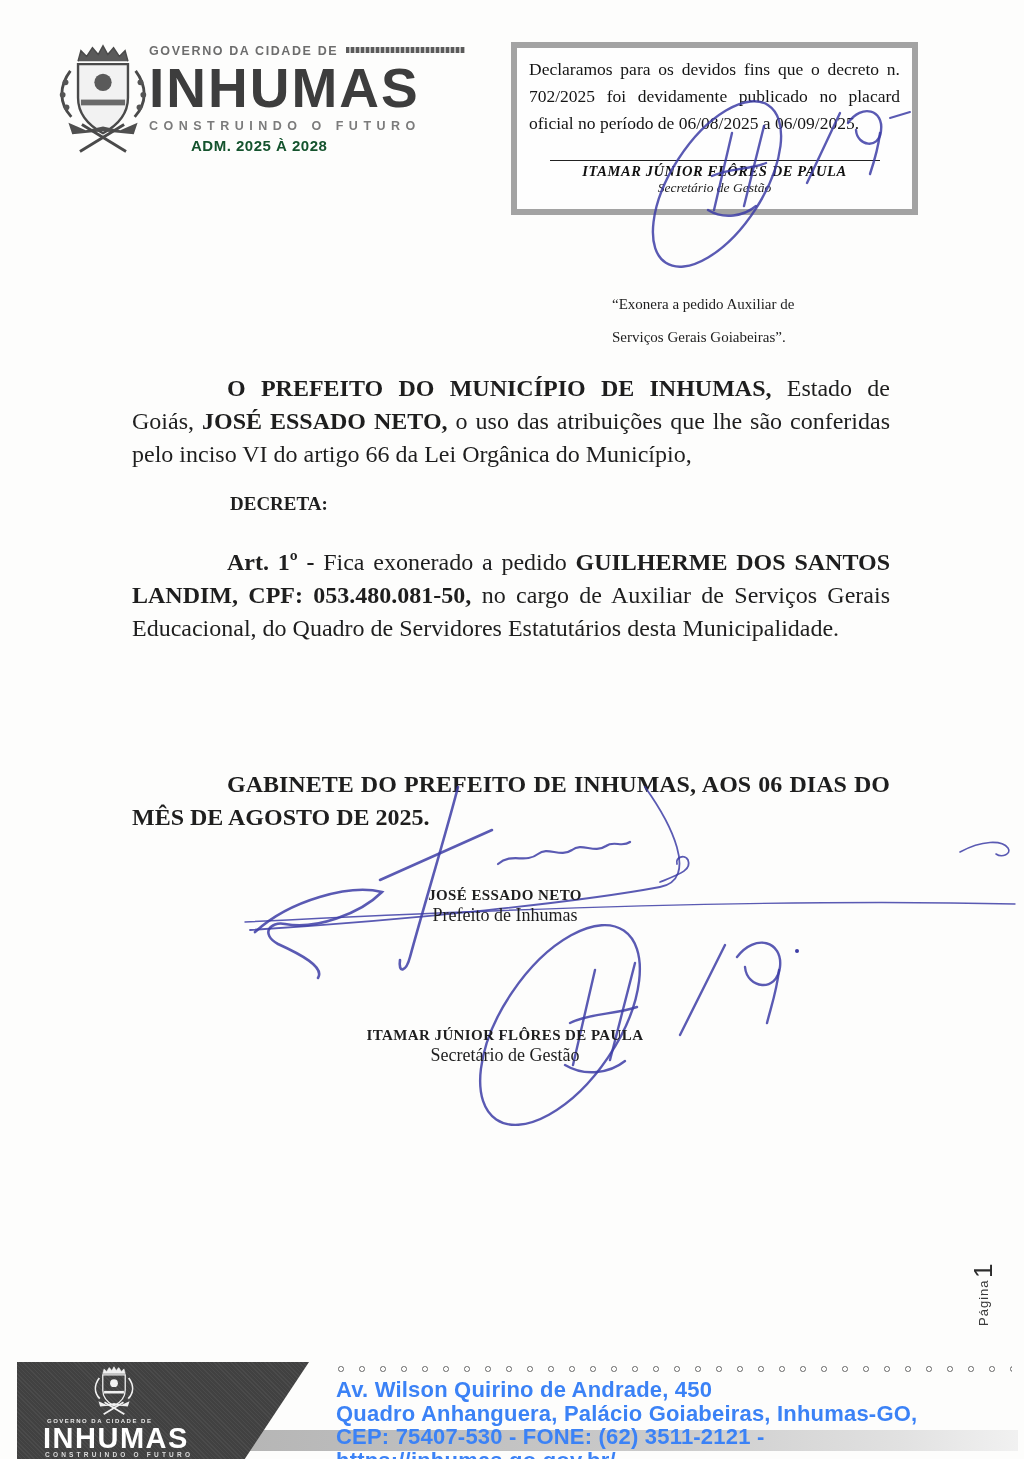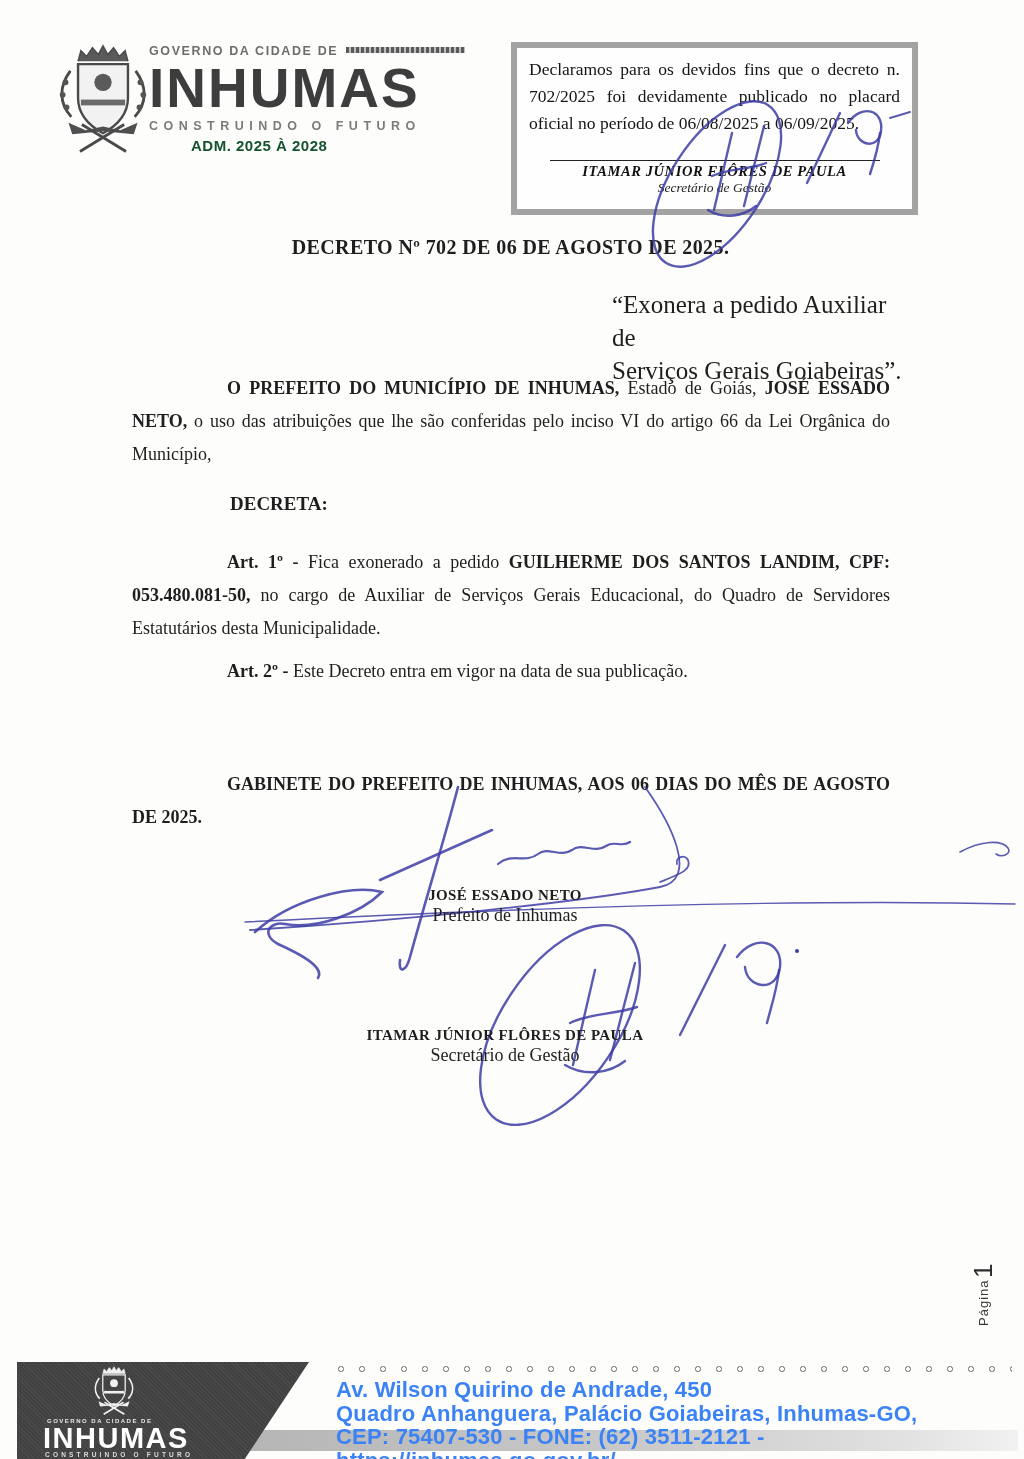--- a/index.html
+++ b/index.html
@@ -52,25 +52,25 @@
   .stamp-name{ font-size:14.5px; font-weight:bold; font-style:italic; letter-spacing:0.6px; color:#111; }
   .stamp-role{ font-size:13.5px; font-style:italic; color:#222; }
 
   
   .title{
     position:absolute; left:132px; top:236px; width:757px;
     text-align:center; font-size:20px; font-weight:bold; letter-spacing:0.4px;
   }
   .epigraph{
     position:absolute; left:612px; top:288px; width:290px;
-    font-size:25px; line-height:33px;
+    font-size:15px; line-height:33px;
   }
   .para{
     position:absolute; left:132px; width:758px;
-    font-size:18px; line-height:33px; text-align:justify;
+    font-size:24px; line-height:33px; text-align:justify;
   }
   .indent{ text-indent:95px; }
   .preamble{ top:372px; }
   .decreta{ position:absolute; left:230px; top:493px; font-size:19px; font-weight:bold; }
   .art1{ top:546px; }
   .art2{ top:655px; }
   .closing{ position:absolute; left:230px; top:715px; font-size:19px; }
   .cabinet{ top:768px; font-weight:bold; }
 
   .sig-name-block{ position:absolute; left:255px; width:500px; text-align:center; }
@@ -182,34 +182,32 @@
       <path d="M152,38 L132,118"></path>
       <path d="M100,88 C118,80 136,82 154,75"></path>
       <path d="M96,122 C112,132 132,128 144,118"></path>
       <path d="M195,95 L228,25"></path>
       <path d="M236,35 C250,15 272,22 269,43 C267,62 245,58 244,42"></path>
       <path d="M268,45 C266,62 262,74 258,86"></path>
       <path d="M278,30 L298,24" stroke-width="2"></path>
     </g>
   </svg>
 
-  <div class="title">DECRETO Nº 702 DE 06 DE AGOSTO DE 2025.</div>
 
   <div class="epigraph">
     <div>“Exonera a pedido Auxiliar de</div>
     <div>Serviços Gerais Goiabeiras”.</div>
   </div>
 
   <p class="para indent preamble"><b>O PREFEITO DO MUNICÍPIO DE INHUMAS,</b><span> Estado de Goiás, </span><b>JOSÉ ESSADO NETO,</b><span> o uso das atribuições que lhe são conferidas pelo inciso VI do artigo 66 da Lei Orgânica do Município,</span></p>
 
   <div class="decreta">DECRETA:</div>
 
   <p class="para indent art1"><b>Art. 1º - </b><span>Fica exonerado a pedido </span><b>GUILHERME DOS SANTOS LANDIM, CPF: 053.480.081-50,</b><span> no cargo de Auxiliar de Serviços Gerais Educacional, do Quadro de Servidores Estatutários desta Municipalidade.</span></p>
 
-  <p class="para indent art2"><b>Art. 2º - </b><span>Este Decreto entra em vigor na data de sua publicação.</span></p>
 
 
   <p class="para indent cabinet">GABINETE DO PREFEITO DE INHUMAS, AOS 06 DIAS DO MÊS DE AGOSTO DE 2025.</p>
 
   <svg class="ink" style="left:230px; top:782px;" width="800" height="205" viewBox="0 0 800 205">
     <g stroke-width="1.4">
       <path d="M15,140 C250,128 550,116 785,122"></path>
       <path d="M20,148 C180,138 350,120 430,105 C470,97 440,40 415,5" stroke-width="1.8"></path>
       <path d="M730,70 C752,58 772,58 778,66 C782,72 772,76 766,72" stroke-width="1.6"></path>
     </g>

